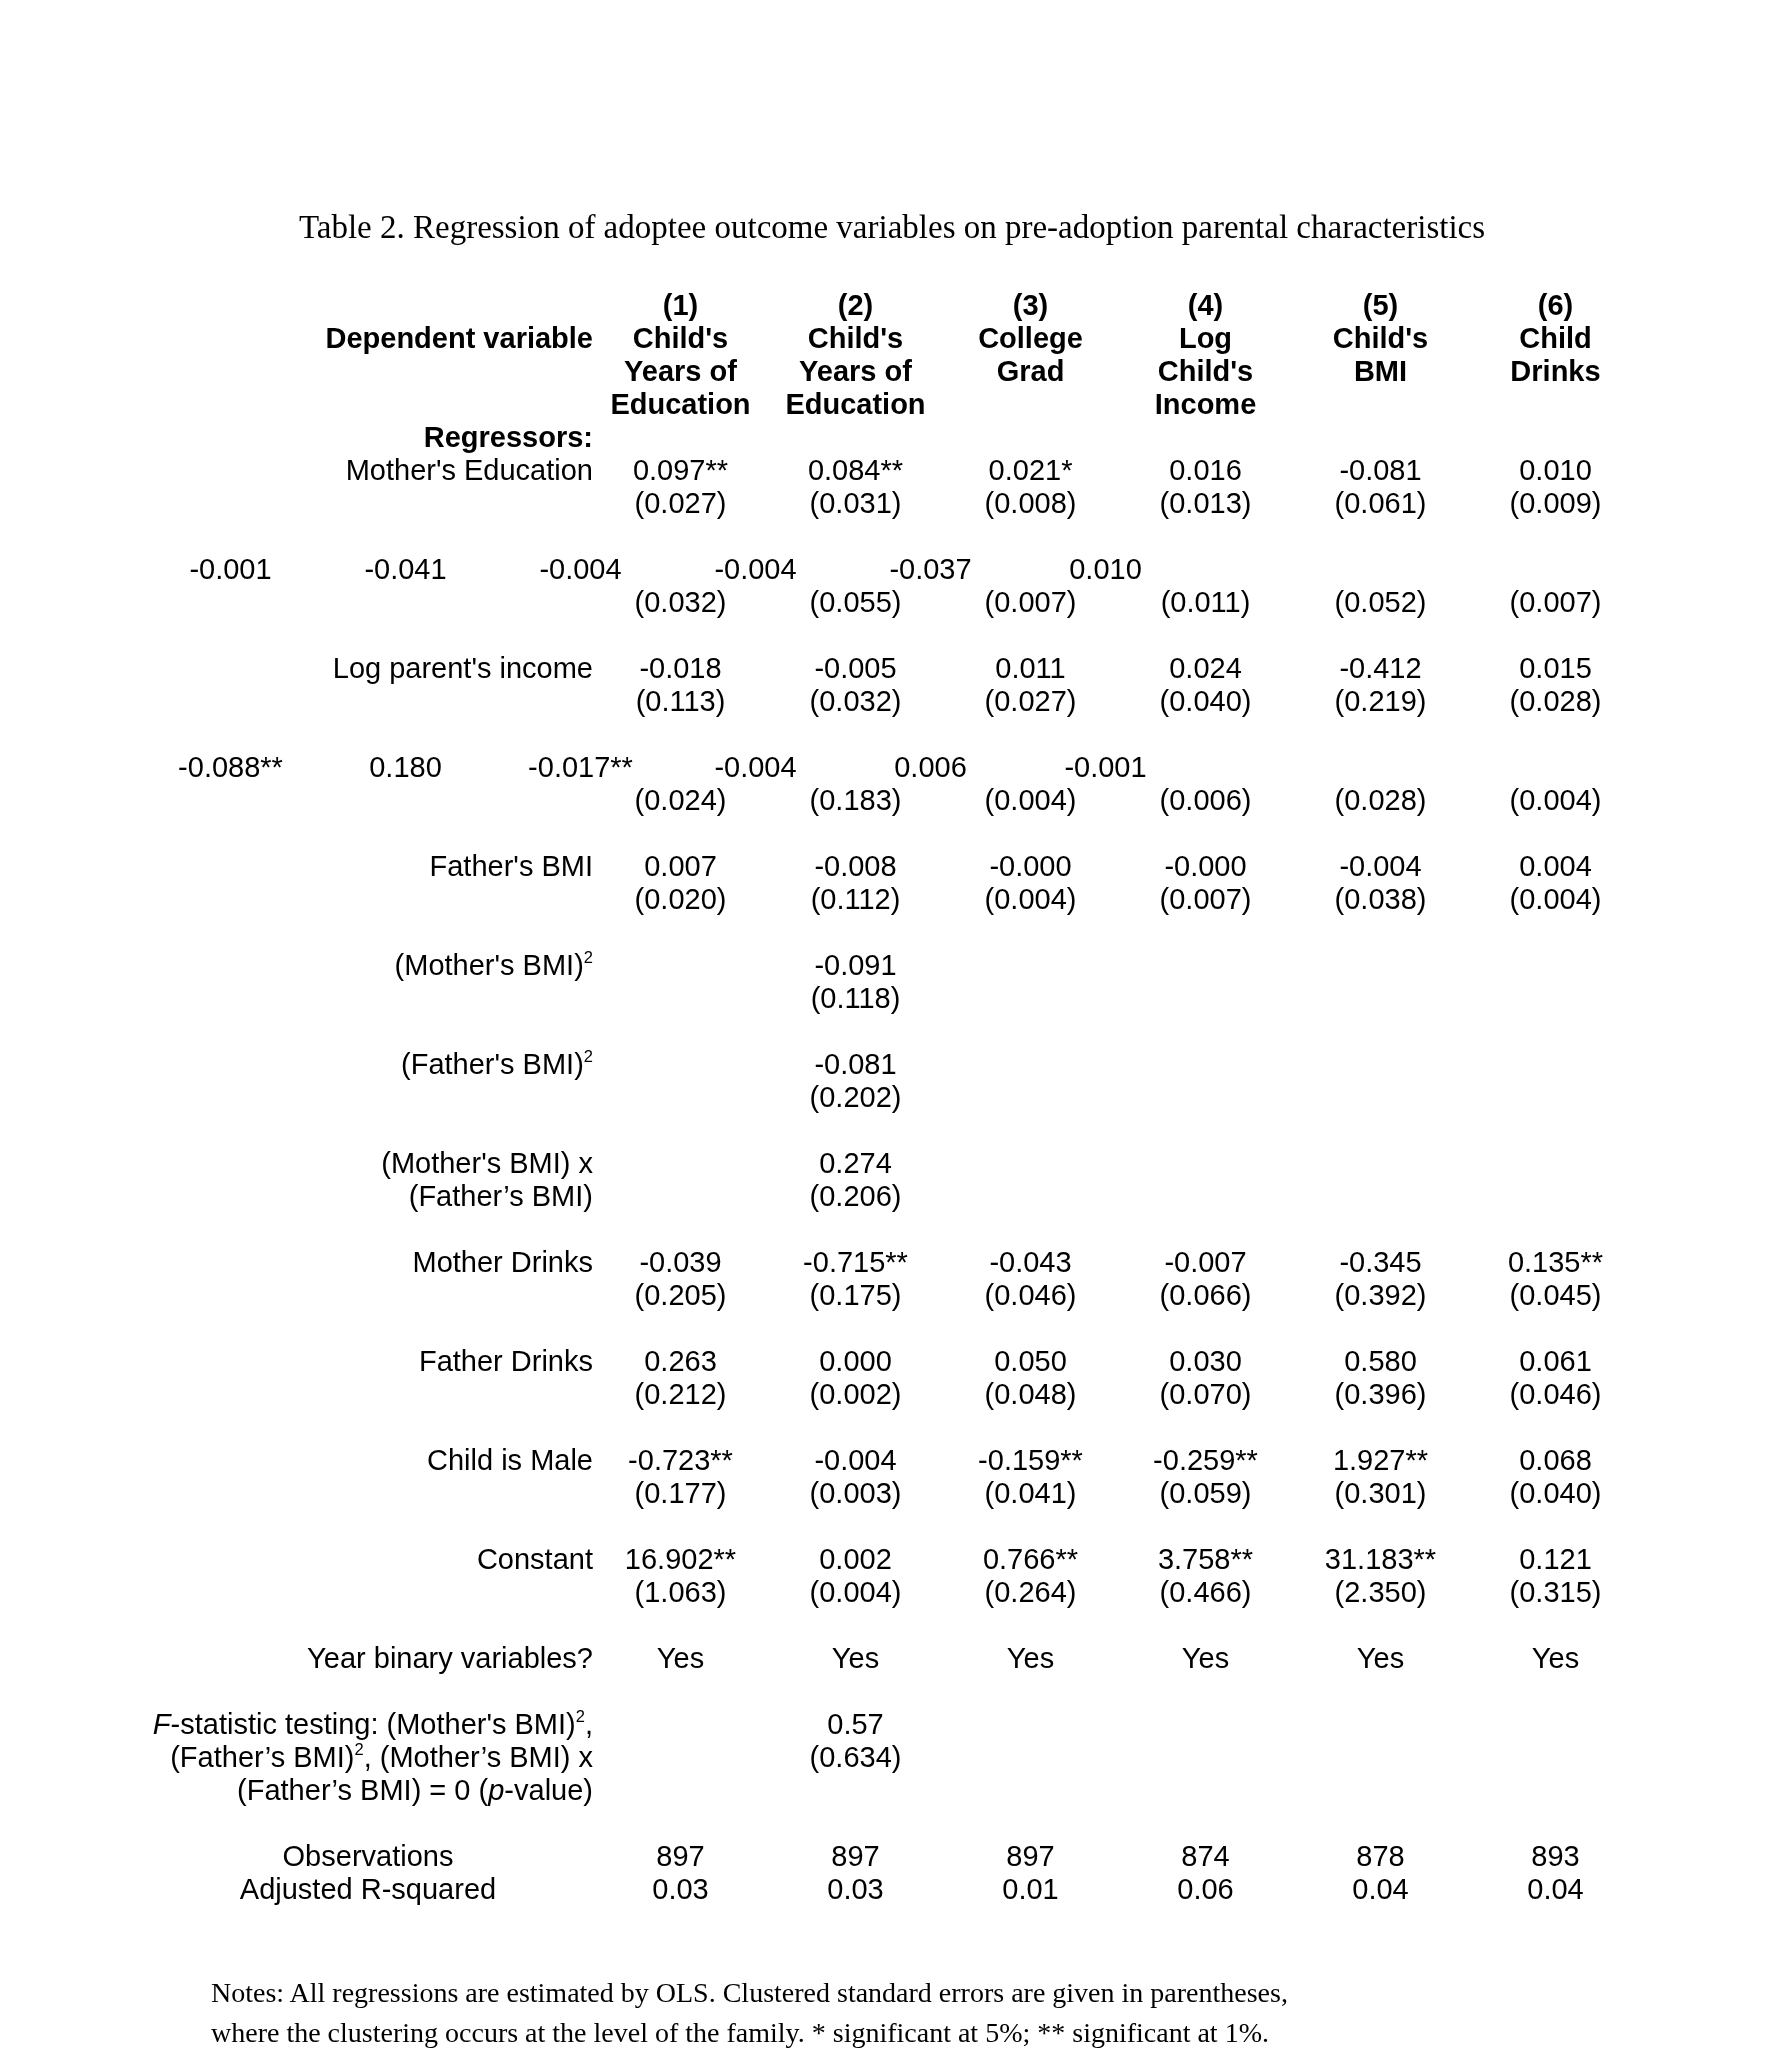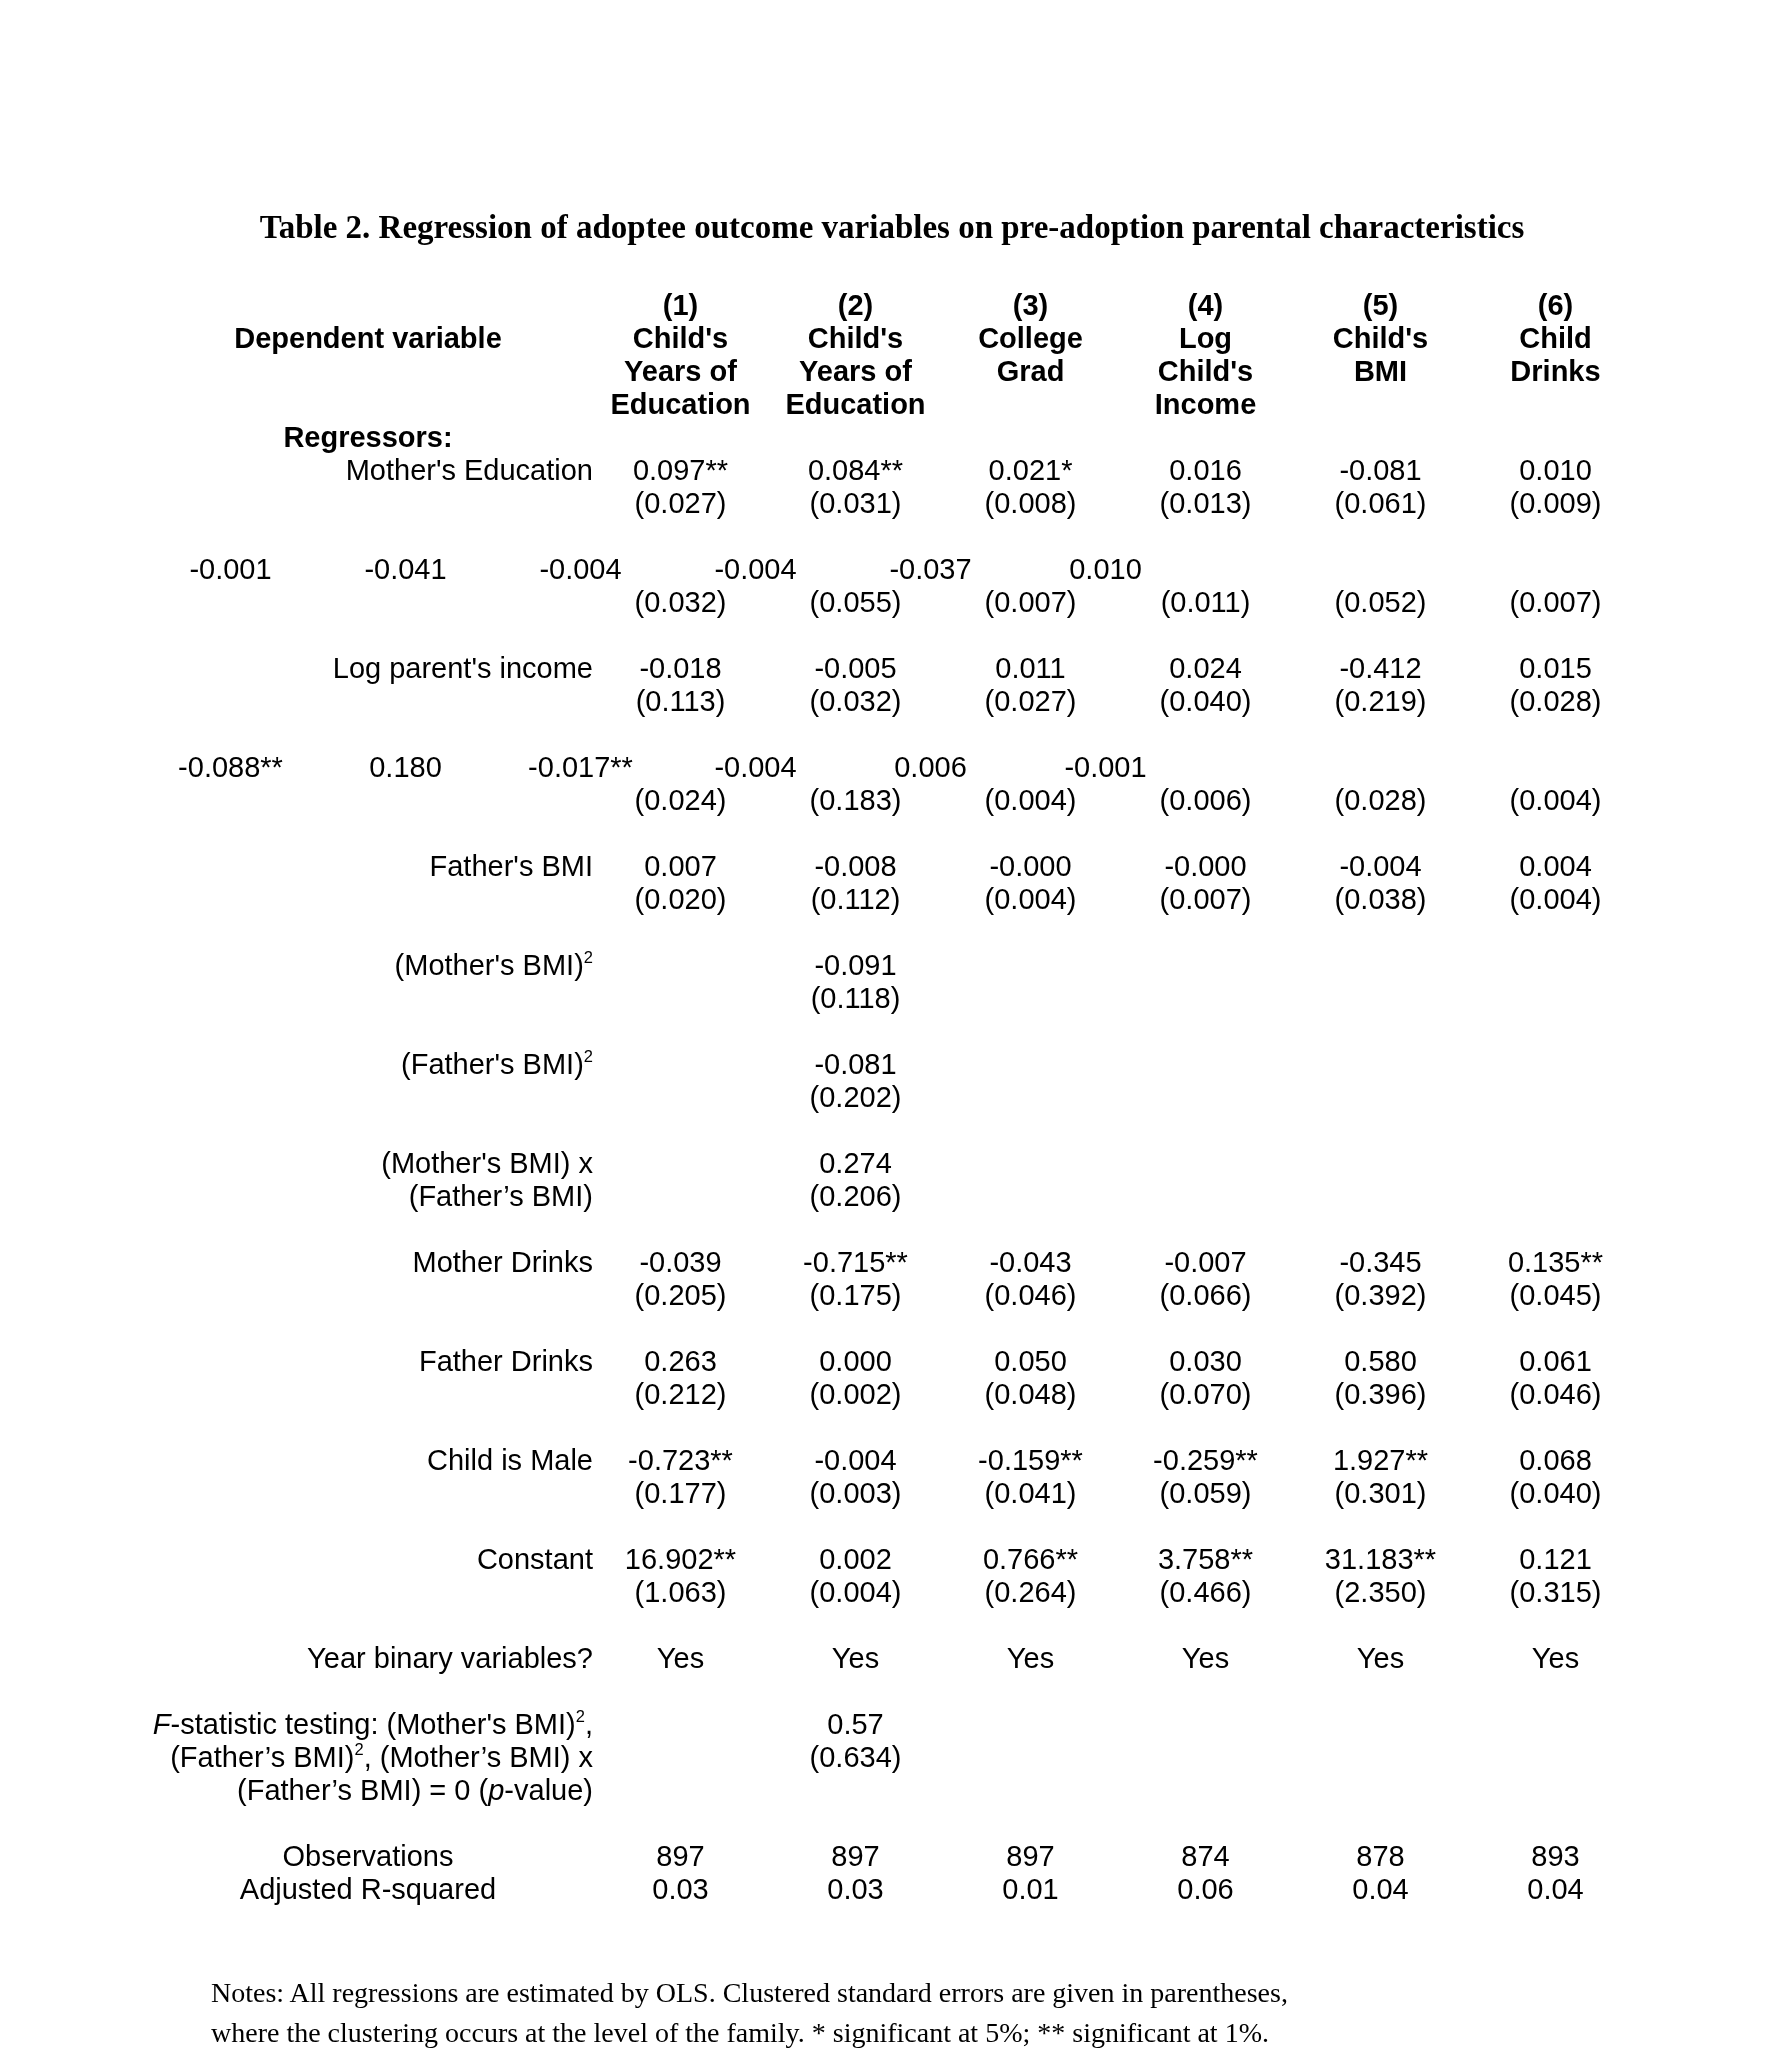--- a/index.html
+++ b/index.html
@@ -1,28 +1,28 @@
 <!DOCTYPE html>
 <html style="font-size:6.6px"><head>
 <meta charset="utf-8">
 <style>
   html, body { margin:0; padding:0; background:#ffffff; }
   body { width:1784px; height:2309px; position:relative; overflow:hidden; color:#000; }
   .title {
     position:absolute; left:0; width:1784px; top:209px; text-align:center;
-    font-family:"Liberation Serif", serif; font-weight:bold; font-size:33px;
+    font-family:"Liberation Serif", serif; font-weight:normal; font-size:33px;
   }
   .tbl { position:absolute; left:143px; top:289px; width:1521px;
     font-family:"Liberation Sans", sans-serif; font-size:29px; line-height:33px; }
   .row { position:relative; display:flex; }
   .label { width:450px; text-align:right; padding-right:0; box-sizing:border-box; }
   .label.left { text-align:center; }
   .cell { width:175px; text-align:center; }
   .hdr .cell { font-weight:bold; }
-  .hdr .label { font-weight:bold; text-align:center; }
+  .hdr .label { font-weight:bold; text-align:right; }
   sup { font-size:16.5px; vertical-align:top; line-height:16.5px; }
   .gap { height:33px; }
   .notes { position:absolute; left:211px; top:1973px; width:1384px;
     font-family:"Liberation Serif", serif; font-size:28px; line-height:40px; }
 </style>
 </head>
 <body>
 
 <div class="title">Table 2.  Regression of adoptee outcome variables on pre-adoption parental characteristics</div>
 

